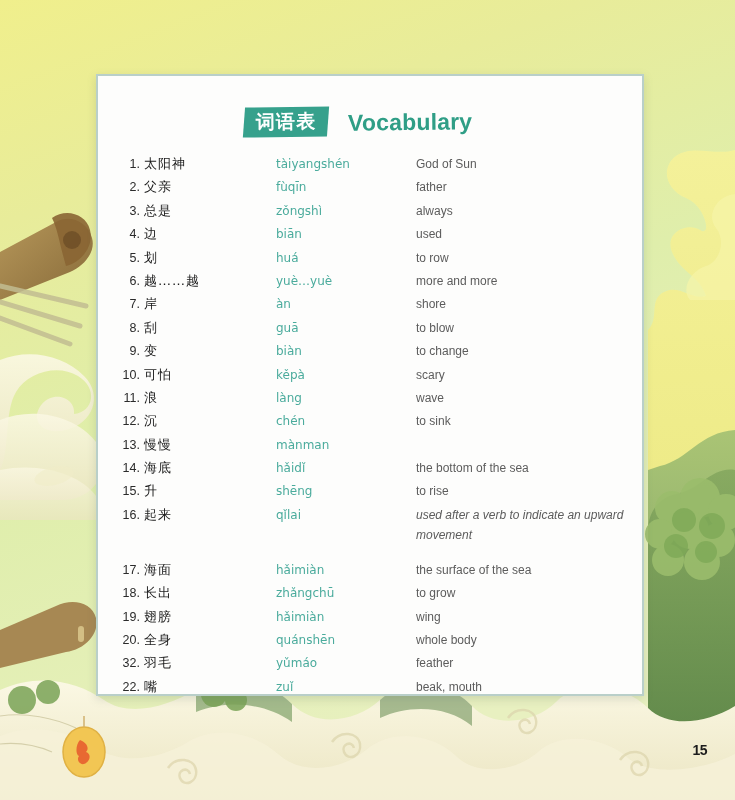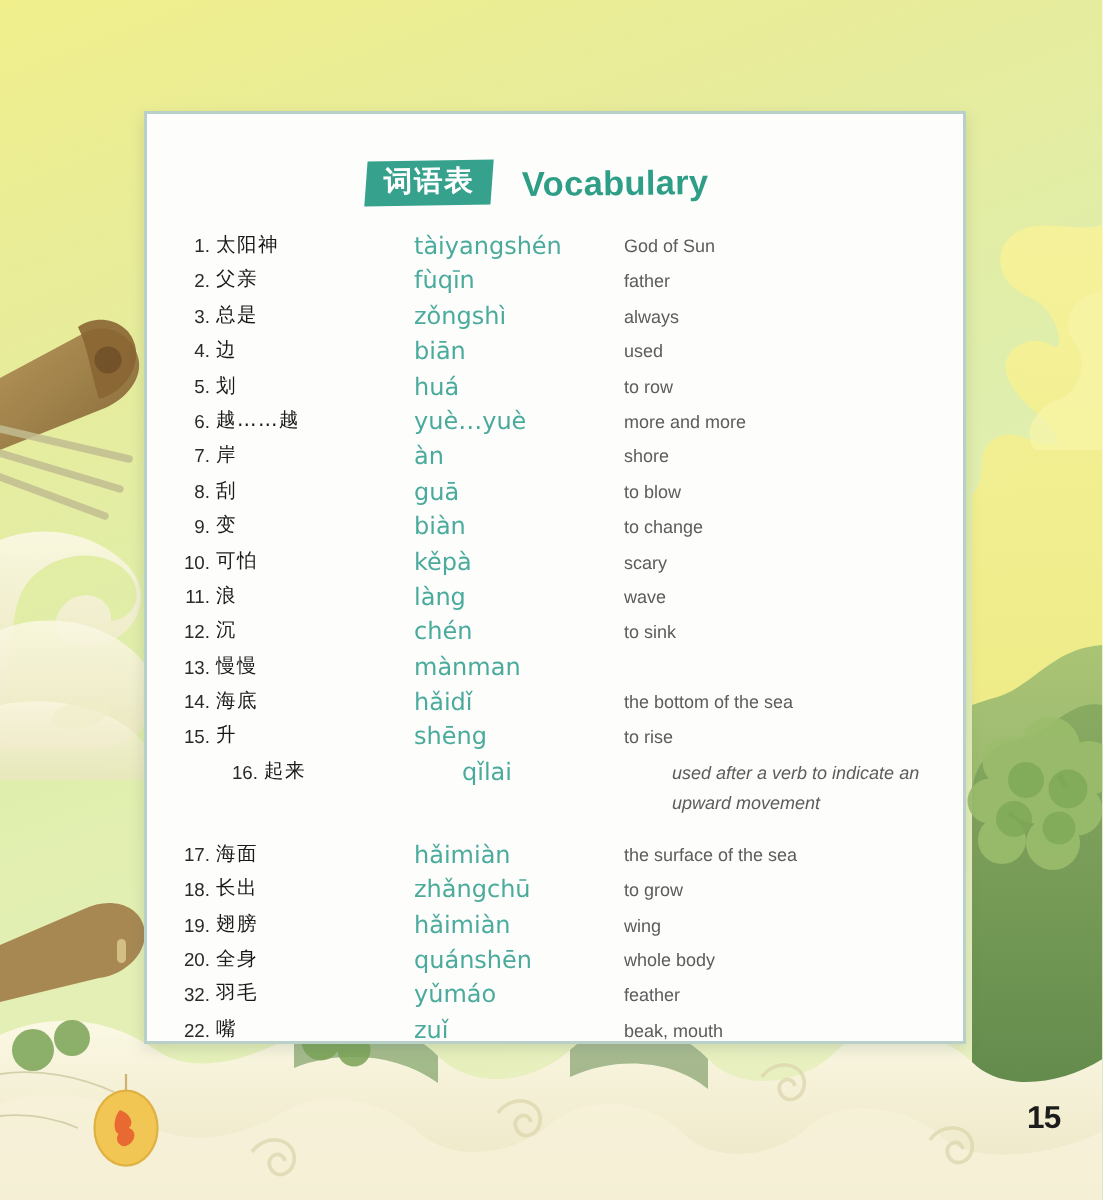--- a/index.html
+++ b/index.html
@@ -92,21 +92,21 @@
     margin: 0;
     list-style: none;
   }
   .vrow {
     position: relative;
     display: flex;
     align-items: flex-start;
     height: 23.4px;
     font-size: 13px;
   }
-  .vrow.tall { height: 44px; margin-left: 32px; }
+  .vrow.tall { height: 44px; }
   .vrow .num {
     width: 42px;
     text-align: right;
     color: #2b2b2b;
     font-size: 12.5px;
     padding-right: 4px;
     flex: none;
     line-height: 20px;
     font-family: "Liberation Sans", sans-serif;
   }
@@ -116,40 +116,40 @@
     color: #1a1a1a;
     font-size: 13px;
     line-height: 20px;
     font-family: "DejaVu Sans", "Liberation Sans", sans-serif;
     letter-spacing: 1px;
   }
   .vrow .pinyin {
     width: 140px;
     flex: none;
     color: #4aab9c;
-    font-size: 16px;
+    font-size: 12px;
     line-height: 20px;
     font-family: "DejaVu Sans", "Liberation Sans", sans-serif;
   }
   .vrow .english {
     flex: 1;
     color: #5c5c5c;
     font-size: 12px;
     line-height: 20px;
     padding-right: 10px;
   }
   .vrow .english.italic { font-style: italic; }
   .spacer-row { height: 11px; }
 
   
   #page-number {
     position: absolute;
     right: 28px;
     bottom: 42px;
-    font-size: 21px;
+    font-size: 14px;
     font-weight: bold;
     color: #1c1c1c;
     font-family: "Liberation Sans", sans-serif;
     letter-spacing: -0.5px;
   }
 </style>
 </head>
 <body>
 
 <div id="page">

